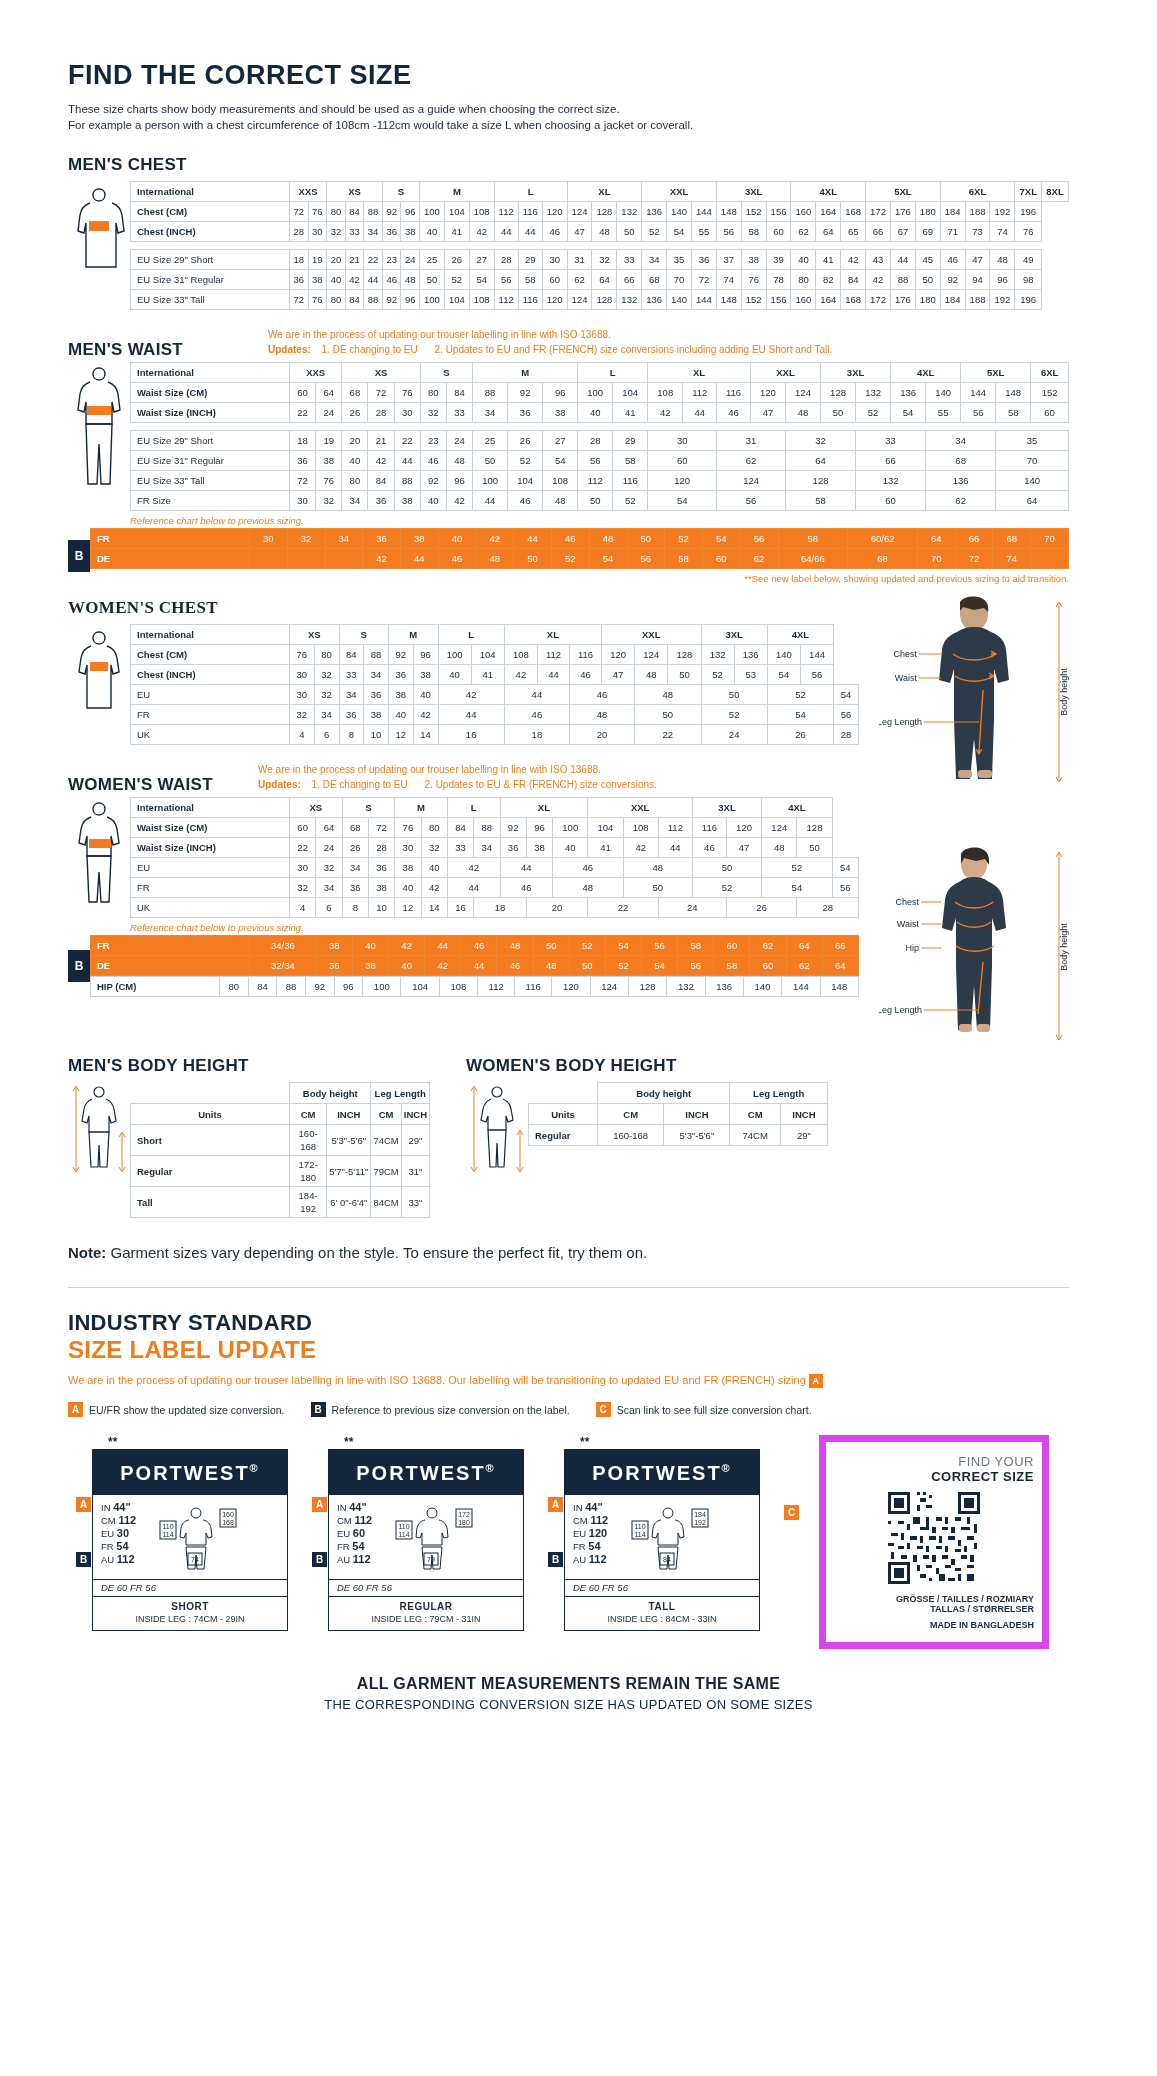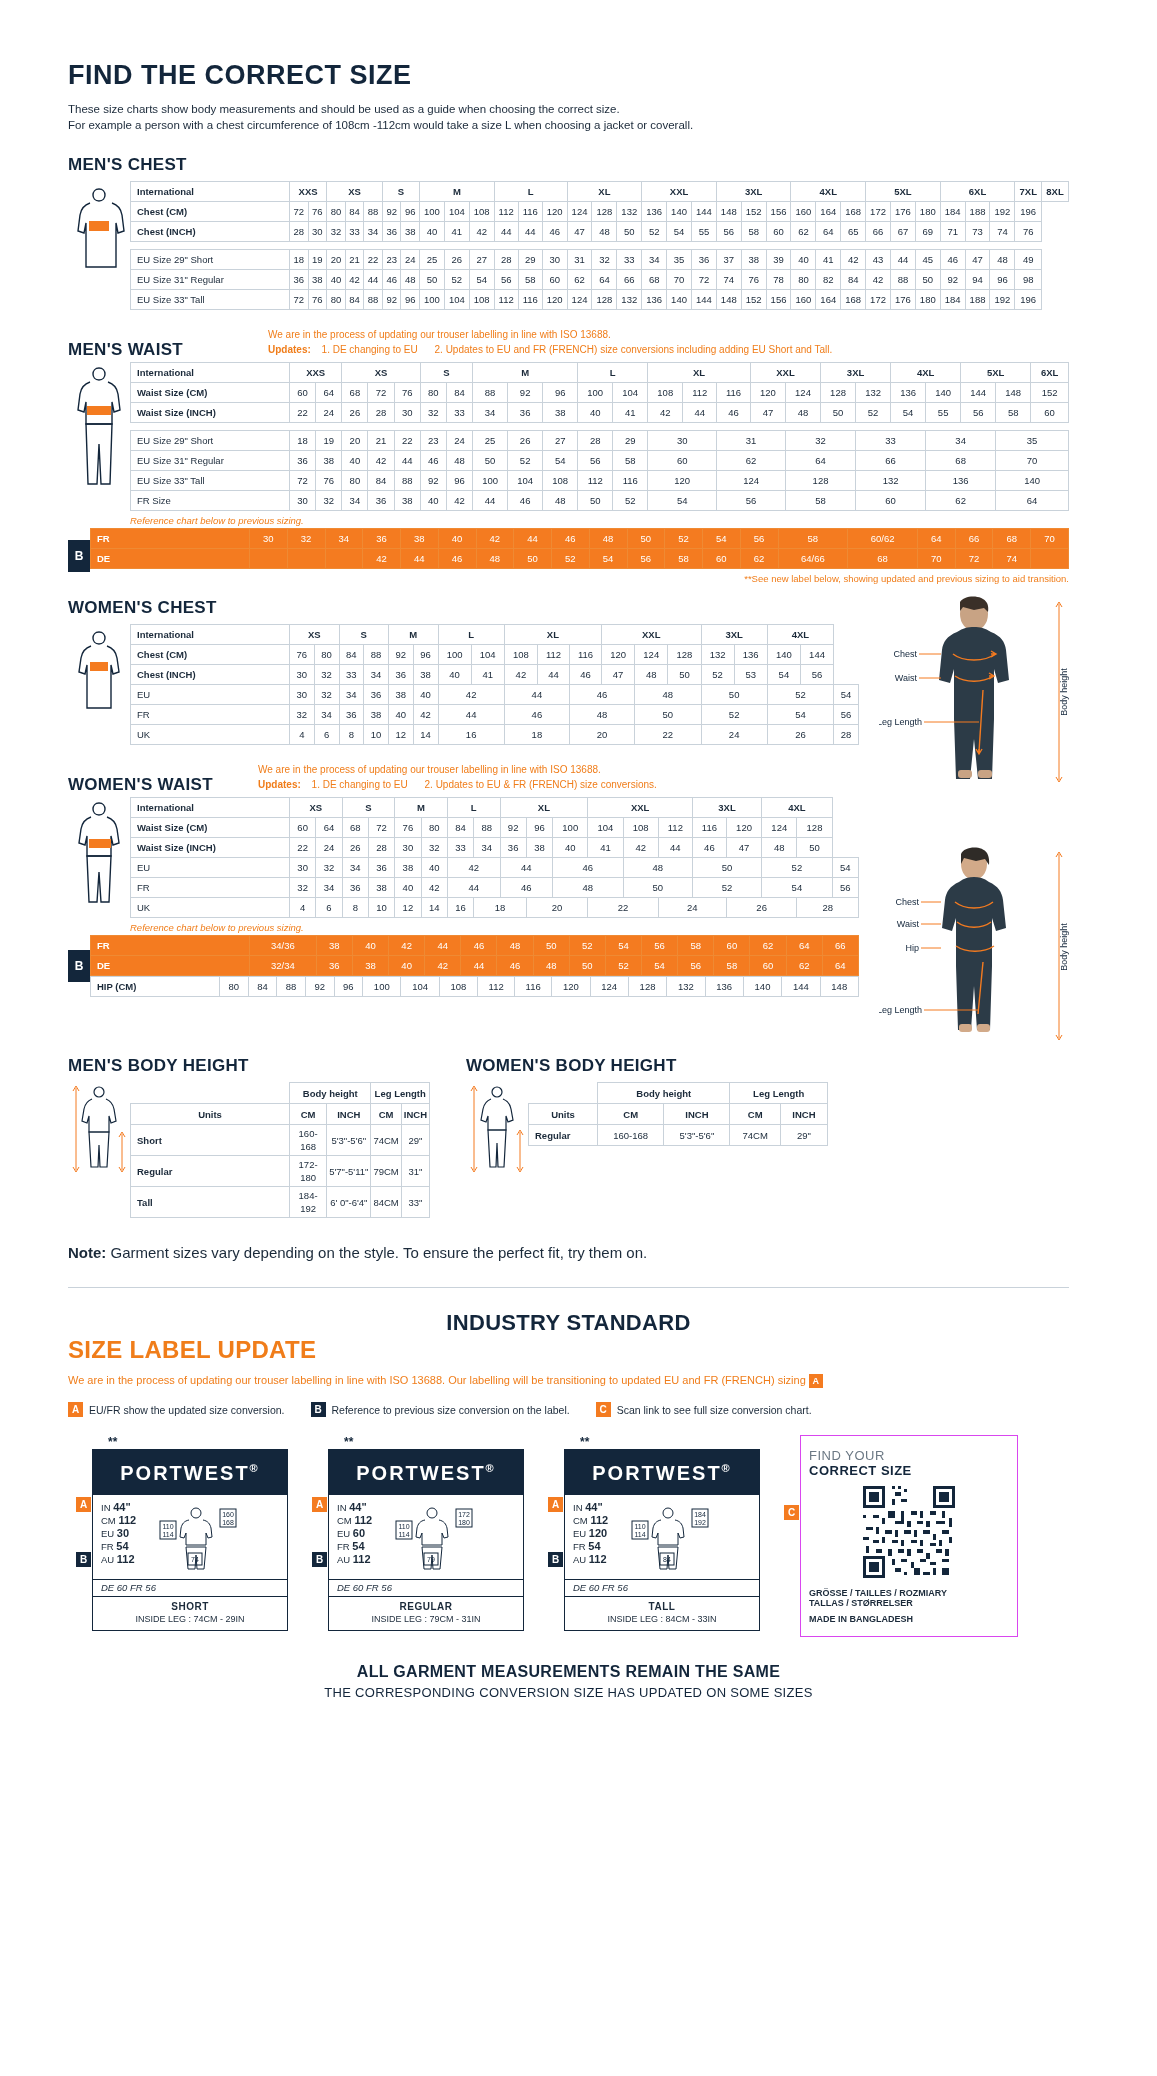--- a/index.html
+++ b/index.html
@@ -23,21 +23,21 @@
   .fr-table tr td{background:#f47b20;}
   .fr-table td.lbl{text-align:left;font-weight:bold;color:#fff;}
   .btag{display:flex;align-items:center;}
   .bbox{width:22px;height:32px;background:#13263b;color:#fff;font-weight:bold;font-size:12px;display:flex;align-items:center;justify-content:center;margin-right:0;}
   .seenew{font-size:9.5px;color:#f07d1a;text-align:right;margin-top:4px;}
   .two-col{display:flex;gap:36px;}
   .bodyheight-tbl td{height:16px;}
   .note-bottom{font-size:15px;margin-top:26px;}
   .note-bottom b{font-weight:bold;}
   hr.sep{border:none;border-top:1px solid #c9d2da;margin:26px 0 22px 0;}
-  h2.ind{font-size:22px;font-weight:bold;color:#13263b;margin:0;letter-spacing:.3px;text-align:center;}
+  h2.ind{font-size:22px;font-weight:bold;color:#13263b;margin:0;letter-spacing:.3px;}
   h2.indo{font-size:24px;font-weight:bold;color:#f07d1a;margin:0 0 10px 0;letter-spacing:.3px;}
   .label-line{font-size:11px;color:#f07d1a;margin-bottom:14px;}
   .legend{display:flex;gap:26px;font-size:10.5px;align-items:center;margin-bottom:18px;flex-wrap:wrap;}
   .legend .chip{width:15px;height:15px;background:#f47b20;color:#fff;font-weight:bold;font-size:10px;display:inline-flex;align-items:center;justify-content:center;margin-right:6px;}
   .legend .chipb{background:#13263b;}
   .legend .item{display:flex;align-items:center;}
   .cards{display:flex;gap:24px;align-items:flex-start;}
   .card{width:196px;}
   .stars{font-size:12px;color:#13263b;font-weight:bold;margin-left:16px;}
   .label{border:1px solid #13263b;background:#fff;}
@@ -45,21 +45,21 @@
   .label .brand .mark{font-size:11px;vertical-align:super;}
   .label-body{display:flex;padding:6px 4px 2px 4px;min-height:74px;}
   .sizecol{font-size:9.5px;line-height:12px;padding-left:4px;}
   .sizecol b{font-size:11px;}
   .figure-box{flex:1;position:relative;}
   .de-line{font-size:9.5px;font-style:italic;padding:2px 0 3px 8px;border-top:1px solid #13263b;}
   .lab-foot{border-top:1px solid #13263b;text-align:center;font-size:9px;padding:4px 0 5px 0;line-height:12px;}
   .lab-foot b{font-size:10px;letter-spacing:.5px;}
   .tagA{width:15px;height:15px;background:#f47b20;color:#fff;font-size:10px;font-weight:bold;display:flex;align-items:center;justify-content:center;}
   .tagB{width:15px;height:15px;background:#13263b;color:#fff;font-size:10px;font-weight:bold;display:flex;align-items:center;justify-content:center;}
-  .qrcard{width:200px;border:1px solid #d946ef;text-align:left;padding:12px 8px;font-size:10px;}
+  .qrcard{width:200px;border:7px solid #d946ef;text-align:right;padding:12px 8px;font-size:10px;margin-left:19px;}
   .qrcard .t1{font-size:13px;color:#6b7884;letter-spacing:.5px;}
   .qrcard .t2{font-size:13px;font-weight:bold;color:#13263b;letter-spacing:.5px;margin-bottom:8px;}
   .qr{width:92px;height:92px;margin:0 auto 10px auto;}
   .closing{text-align:center;margin-top:26px;}
   .closing .c1{font-size:16px;font-weight:bold;color:#13263b;letter-spacing:.3px;}
   .closing .c2{font-size:13px;color:#13263b;letter-spacing:.3px;margin-top:4px;}
   .small-head td{font-weight:bold;}
 </style>
 </head>
 <body>
@@ -525,21 +525,21 @@
                 <td></td>
         </tr>
       </tbody>
           </table>
       <div class="seenew">**See new label below, showing updated and previous sizing to aid transition.</div>
     </div>
   </div>
 
   <div style="display:flex;gap:20px;">
     <div style="flex:1;min-width:0;">
-      <h2 class="sect" style="margin-top:14px;">WOMEN'S CHEST</h2>
+      <h2 class="sect" style="margin-top:14px;font-family:Liberation Serif, serif;">WOMEN'S CHEST</h2>
       <div class="row-flex">
         <div class="figfig">
           <svg width="62" height="100" viewBox="0 0 62 100">
             <g fill="none" stroke="#13263b" stroke-width="1.4">
               <path d="M31 8c4 0 6 3 6 6s-2 6-6 6-6-3-6-6 2-6 6-6z"></path>
               <path d="M23 22c-6 2-9 6-10 12l-2 14 6 2 2-9v43h24V41l2 9 6-2-2-14c-1-6-4-10-10-12"></path>
             </g>
             <rect x="22" y="38" width="18" height="9" fill="#f47b20"></rect>
           </svg>
         </div>

